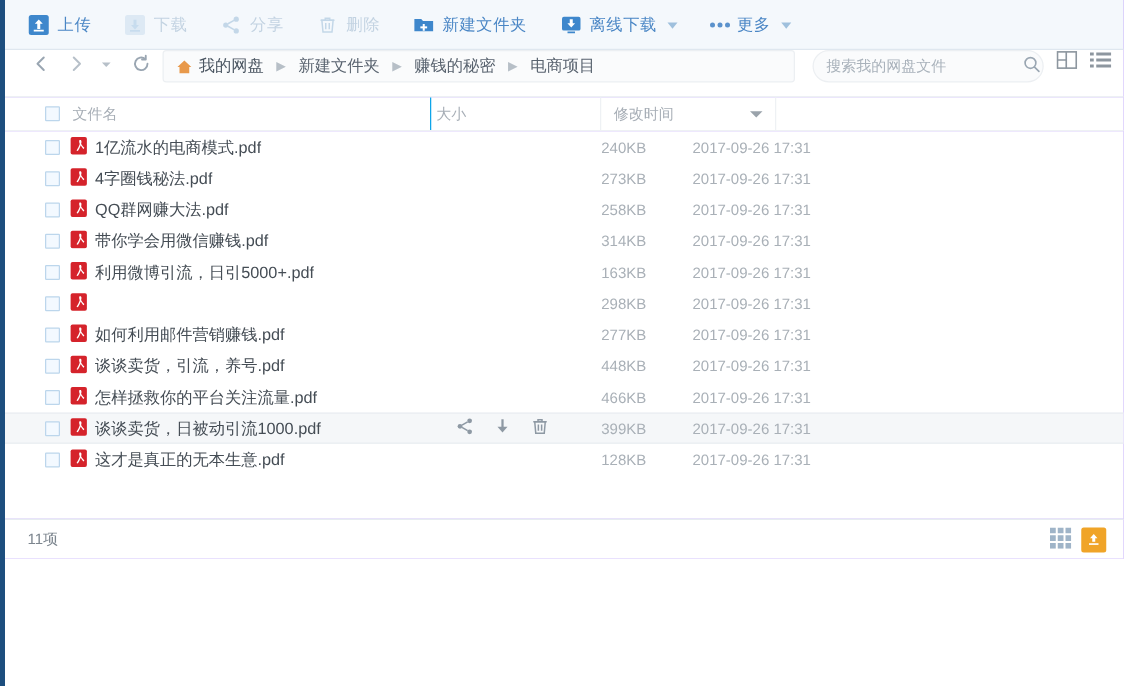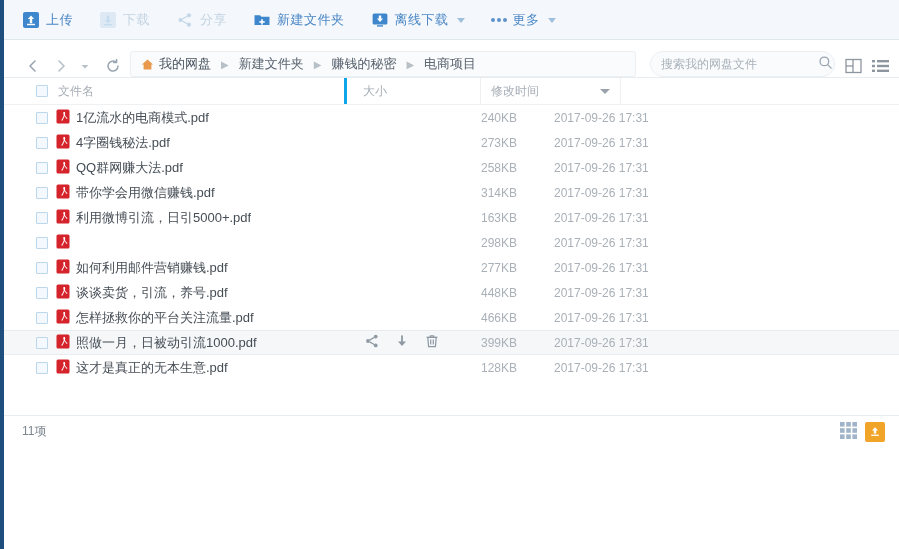--- a/index.html
+++ b/index.html
@@ -81,21 +81,21 @@
     width: 4px; height: 4px; border-radius: 50%;
     background: #5b92cc; display: block;
   }
 
   
   .navbar {
     height: 38px;
     min-height: 38px;
     border-bottom: 1px solid #e7ecf1;
     display: flex;
-    align-items: flex-end;
+    align-items: flex-start;
     padding: 0 10px 0 18px;
     box-sizing: border-box;
     background: #fff;
   }
   .nav-arrow {
     width: 22px; height: 22px;
     display: flex; align-items: center; justify-content: center;
     color: #9aa6b2;
     cursor: pointer;
     margin-right: 6px;
@@ -183,24 +183,24 @@
   .col-name {
     flex: 0 0 340px;
     display: flex;
     align-items: center;
     padding-left: 32px;
     box-sizing: border-box;
   }
   .col-name .chk { margin-right: 10px; }
   .col-size {
     flex: 0 0 100px;
-    border-left: 3px solid #0ea5e9;
+    border-left: 1px solid #0ea5e9;
     height: 100%;
     display: flex; align-items: center;
-    padding-left: 16px;
+    padding-left: 4px;
     box-sizing: border-box;
   }
   .col-time {
     flex: 0 0 140px;
     border-left: 1px solid #eef1f4;
     height: 100%;
     display: flex; align-items: center; justify-content: space-between;
     padding: 0 10px 0 10px;
     box-sizing: border-box;
     margin-left: 36px;
@@ -350,20 +350,34 @@
             <circle cx="4.6" cy="9" r="2.1" fill="#c3d7e8" stroke="none"></circle>
             <circle cx="13" cy="13.7" r="2.1" fill="#c3d7e8" stroke="none"></circle>
             <line x1="6.4" y1="8" x2="11.2" y2="5.3"></line>
             <line x1="6.4" y1="10" x2="11.2" y2="12.7"></line>
           </g>
         </svg>
       </span>
       <span class="tb-label">分享</span>
     </div>
 
+    <div class="tb-btn disabled">
+      <span class="ic">
+        <svg class="ic" viewBox="0 0 18 18">
+          <g stroke="#c3d7e8" stroke-width="1.2" fill="none">
+            <path d="M4.5 5.2 H13.5 L12.6 14.6 H5.4 Z"></path>
+            <line x1="3.4" y1="5.2" x2="14.6" y2="5.2"></line>
+            <path d="M7.2 5.2 V3.6 H10.8 V5.2"></path>
+            <line x1="7.6" y1="7.4" x2="7.6" y2="12.4"></line>
+            <line x1="10.4" y1="7.4" x2="10.4" y2="12.4"></line>
+          </g>
+        </svg>
+      </span>
+      <span class="tb-label">删除</span>
+    </div>
 
     <div class="tb-btn">
       <span class="ic">
         <svg class="ic" viewBox="0 0 18 18">
           <path d="M1.5 4.2 H7 L8.4 5.8 H16.5 V14 H1.5 Z" fill="#3e87cc"></path>
           <rect x="8.2" y="8.2" width="1.6" height="5.4" fill="#fff"></rect>
           <rect x="6.3" y="10.1" width="5.4" height="1.6" fill="#fff"></rect>
         </svg>
       </span>
       <span class="tb-label">新建文件夹</span>
@@ -767,21 +781,21 @@
         <div class="cell-size">466KB</div>
         <div class="cell-time">2017-09-26 17:31</div>
       </div>
       <div class="row hover">
         <div class="cell-name">
           <span class="chk"></span>
           <span class="pdf-ic"><svg width="14" height="15" viewBox="0 0 14 15">
               <rect x="0.5" y="0.5" width="13" height="14" rx="1.5" fill="#d5232b"></rect>
               <path d="M7.6 3 C7.1 3.5 7.3 4.9 7.8 6.2 C7.2 8 6.2 10 5.2 11.3 L6.3 11.8 C7.2 10.3 8 8.6 8.6 7.1 C9.4 8.5 10.2 9.6 10.9 10.1 L11.5 9.1 C10.5 8.6 9.6 7.4 8.9 6 C9.4 4.6 9.2 3.2 8.6 3 Z" fill="#fff"></path>
             </svg></span>
-          <span class="fname">照做一月，日被动引流1000.pdf</span>
+          <span class="fname">谈谈卖货，日被动引流1000.pdf</span>
         </div>
         <div class="row-actions">
           <span class="act"><svg width="16" height="16" viewBox="0 0 16 16" fill="none" stroke="currentColor" stroke-width="1.3">
               <circle cx="11.7" cy="3.6" r="1.9" fill="currentColor" stroke="none"></circle>
               <circle cx="4" cy="8" r="1.9" fill="currentColor" stroke="none"></circle>
               <circle cx="11.7" cy="12.4" r="1.9" fill="currentColor" stroke="none"></circle>
               <line x1="5.6" y1="7.1" x2="10.1" y2="4.5"></line>
               <line x1="5.6" y1="8.9" x2="10.1" y2="11.5"></line>
             </svg></span>
           <span class="act"><svg width="16" height="16" viewBox="0 0 16 16" fill="currentColor">

